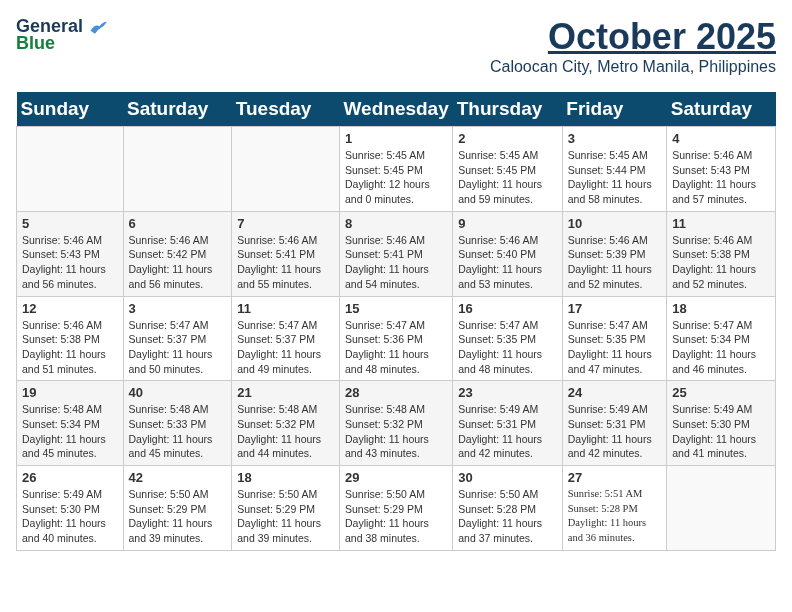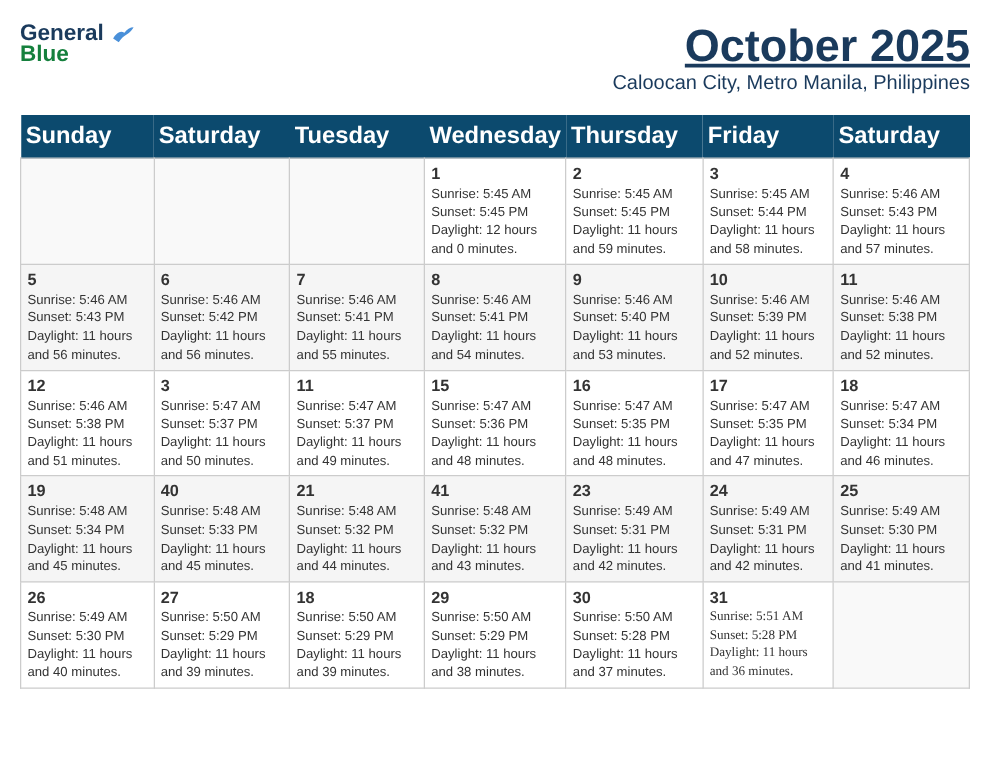--- a/index.html
+++ b/index.html
@@ -264,21 +264,21 @@
 and 45 minutes.</div>
         </td>
         <td>
           <span class="day-num">21</span>
           <div class="day-info" style="white-space: pre-line;">Sunrise: 5:48 AM
 Sunset: 5:32 PM
 Daylight: 11 hours
 and 44 minutes.</div>
         </td>
         <td>
-          <span class="day-num">41</span>
+          <span class="day-num">28</span>
           <div class="day-info" style="white-space: pre-line;">Sunrise: 5:48 AM
 Sunset: 5:32 PM
 Daylight: 11 hours
 and 43 minutes.</div>
         </td>
         <td>
           <span class="day-num">23</span>
           <div class="day-info" style="white-space: pre-line;">Sunrise: 5:49 AM
 Sunset: 5:31 PM
 Daylight: 11 hours
@@ -301,21 +301,21 @@
       </tr>
       <tr>
         <td>
           <span class="day-num">26</span>
           <div class="day-info" style="white-space: pre-line;">Sunrise: 5:49 AM
 Sunset: 5:30 PM
 Daylight: 11 hours
 and 40 minutes.</div>
         </td>
         <td>
-          <span class="day-num">27</span>
+          <span class="day-num">42</span>
           <div class="day-info" style="white-space: pre-line;">Sunrise: 5:50 AM
 Sunset: 5:29 PM
 Daylight: 11 hours
 and 39 minutes.</div>
         </td>
         <td>
           <span class="day-num">18</span>
           <div class="day-info" style="white-space: pre-line;">Sunrise: 5:50 AM
 Sunset: 5:29 PM
 Daylight: 11 hours
@@ -329,21 +329,21 @@
 and 38 minutes.</div>
         </td>
         <td>
           <span class="day-num">30</span>
           <div class="day-info" style="white-space: pre-line;">Sunrise: 5:50 AM
 Sunset: 5:28 PM
 Daylight: 11 hours
 and 37 minutes.</div>
         </td>
         <td>
-          <span class="day-num">31</span>
+          <span class="day-num">27</span>
           <div class="day-info" style="white-space: pre-line; font-family: Liberation Serif, serif;">Sunrise: 5:51 AM
 Sunset: 5:28 PM
 Daylight: 11 hours
 and 36 minutes.</div>
         </td>
         <td class="empty"></td>
       </tr>
     </tbody>
 </table>
 

